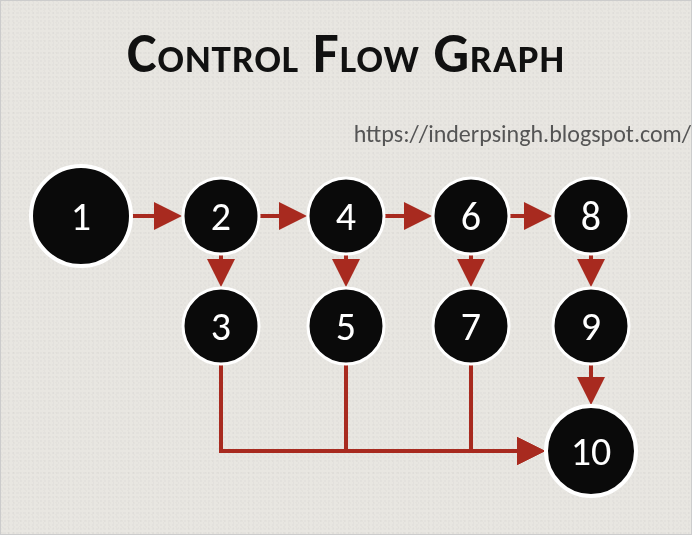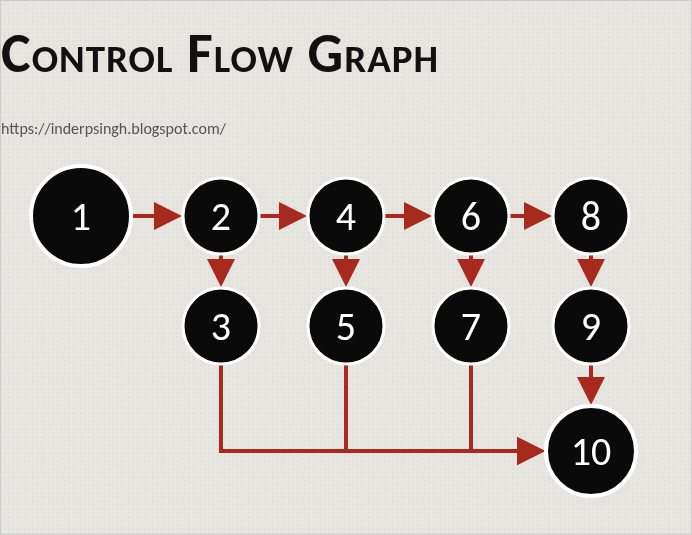--- a/index.html
+++ b/index.html
@@ -19,33 +19,34 @@
     font-family: "Calibri", "Segoe UI", Arial, sans-serif;
     position: relative;
     box-sizing: border-box;
     border: 1px solid #ccc;
   }
   .title {
     position: absolute;
     top: 18px;
     left: 0;
     width: 100%;
+    text-align: center;
     font-size: 56px;
     font-weight: 700;
     font-variant: small-caps;
     color: #111;
     letter-spacing: 1px;
   }
   .subtitle {
     position: absolute;
     top: 118px;
     left: 0;
     width: 100%;
-    text-align: left;
-    font-size: 16px;
+    text-align: right;
+    font-size: 24px;
     color: #555;
   }
   svg.graph {
     position: absolute;
     top: 150px;
     left: 0;
     width: 692px;
     height: 370px;
   }
   .node circle {

